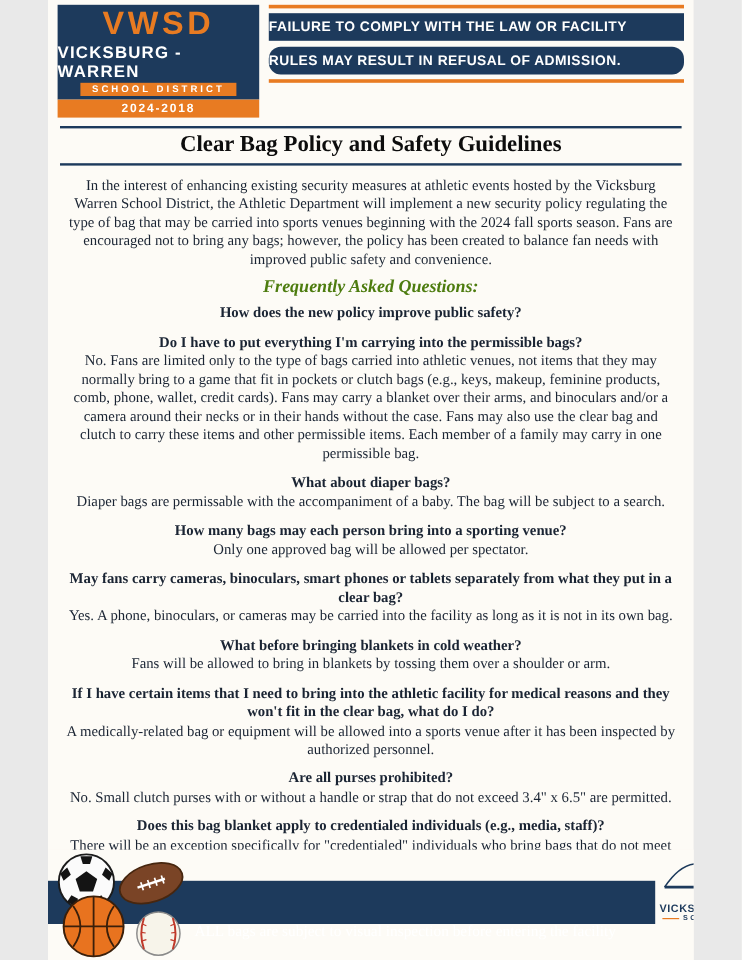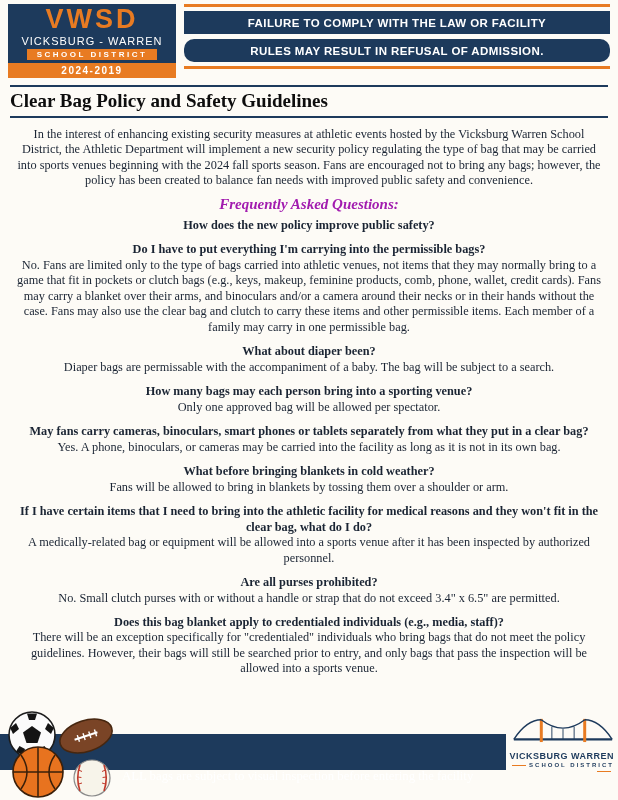--- a/index.html
+++ b/index.html
@@ -1,60 +1,60 @@
 <!DOCTYPE html>
 <html><head>
 <meta charset="utf-8">
 <style>
   html,body{margin:0;padding:0;background:#e9e9e9;}
   .page{
-    width:618px;height:800px;margin:0 auto;position:relative;overflow:hidden;
+    width:538px;height:800px;margin:0 auto;position:relative;overflow:hidden;
     background:#fdfbf6;color:#1a2433;
     font-family:"Liberation Serif", serif;
   }
   
   .header{display:flex;gap:8px;padding:4px 8px 0 8px;align-items:stretch;}
   .logo{width:168px;display:flex;flex-direction:column;flex-shrink:0;}
   .logo-main{background:#1d3a5c;flex:1;display:flex;flex-direction:column;align-items:center;justify-content:center;padding:2px 0 3px;}
   .logo-acronym{
     font-family:"Liberation Sans", sans-serif;font-weight:bold;font-size:27px;line-height:1;
     color:#e87b22;letter-spacing:3px;
   }
-  .logo-line1{font-family:"Liberation Sans", sans-serif;font-weight:normal;font-size:11px;color:#fff;letter-spacing:1px;margin-top:2px;}
+  .logo-line1{font-family:"Liberation Sans", sans-serif;font-weight:bold;font-size:14px;color:#fff;letter-spacing:1px;margin-top:2px;}
   .logo-line2{
     font-family:"Liberation Sans", sans-serif;font-weight:bold;font-size:8px;color:#fff;letter-spacing:2.5px;
     background:#e87b22;padding:1px 10px;margin-top:2px;
   }
   .logo-years{
     background:#e87b22;color:#fff;text-align:center;font-family:"Liberation Sans", sans-serif;
     font-weight:bold;font-size:10px;letter-spacing:1.5px;padding:2px 0;
   }
   .banner{flex:1;display:flex;flex-direction:column;}
   .banner-rule{height:3px;background:#e87b22;}
   .banner-bar{
-    background:#1d3a5c;color:#fff;text-align:center;
+    background:#1d3a5c;color:#fff;
     font-family:"Liberation Sans", sans-serif;font-weight:bold;font-size:11.5px;letter-spacing:0.4px;
     padding:6px 0 5px;margin:4px 0;
   }
   .banner-bar.second{margin-top:1px;border-radius:10px;}
   
   .title-wrap{
     margin:7px 10px 0 10px;
     border-top:2.5px solid #1d3a5c;border-bottom:2.5px solid #1d3a5c;
     padding:3px 0 4px;
   }
   .title{
-    margin:0;text-align:left;font-size:19px;font-weight:bold;color:#0d0d0d;
+    margin:0;text-align:center;font-size:19px;font-weight:bold;color:#0d0d0d;
     font-family:"Liberation Serif", serif;
   }
   
   .body{padding:9px 14px 0 14px;font-size:12.3px;line-height:1.26;text-align:center;}
   .intro{margin:0 0 6px 0;}
   .faq-title{
-    color:#a21caf;font-weight:bold;font-style:italic;font-size:15px;margin:6px 0 4px 0;
+    color:#4d7c0f;font-weight:bold;font-style:italic;font-size:15px;margin:6px 0 4px 0;
   }
   .faq{margin-bottom:9px;}
   .faq .q{font-weight:bold;}
   .faq .a{}
   
   .footer{position:absolute;left:0;bottom:0;width:618px;height:92px;background:#fdfbf6;}
   .footer-bar{
     position:absolute;left:0;top:26px;width:506px;height:36px;background:#1d3a5c;
     display:flex;align-items:center;box-sizing:border-box;padding-left:122px;
   }
@@ -74,21 +74,21 @@
 
 <div class="page">
 
   <div class="header">
     <div class="logo">
       <div class="logo-main">
         <div class="logo-acronym">VWSD</div>
         <div class="logo-line1">VICKSBURG - WARREN</div>
         <div class="logo-line2">SCHOOL DISTRICT</div>
       </div>
-      <div class="logo-years">2024-2019</div>
+      <div class="logo-years">2024-2018</div>
     </div>
     <div class="banner">
       <div class="banner-rule"></div>
       <div class="banner-bar">FAILURE TO COMPLY WITH THE LAW OR FACILITY</div>
       <div class="banner-bar second">RULES MAY RESULT IN REFUSAL OF ADMISSION.</div>
       <div class="banner-rule"></div>
     </div>
   </div>
 
   <div class="title-wrap">
@@ -100,21 +100,21 @@
     <div class="faq-title">Frequently Asked Questions:</div>
 
     <div class="faq">
       <div class="q">How does the new policy improve public safety?</div>
     </div>
     <div class="faq">
       <div class="q">Do I have to put everything I'm carrying into the permissible bags?</div>
       <div class="a">No. Fans are limited only to the type of bags carried into athletic venues, not items that they may normally bring to a game that fit in pockets or clutch bags (e.g., keys, makeup, feminine products, comb, phone, wallet, credit cards). Fans may carry a blanket over their arms, and binoculars and/or a camera around their necks or in their hands without the case. Fans may also use the clear bag and clutch to carry these items and other permissible items. Each member of a family may carry in one permissible bag.</div>
     </div>
     <div class="faq">
-      <div class="q">What about diaper been?</div>
+      <div class="q">What about diaper bags?</div>
       <div class="a">Diaper bags are permissable with the accompaniment of a baby. The bag will be subject to a search.</div>
     </div>
     <div class="faq">
       <div class="q">How many bags may each person bring into a sporting venue?</div>
       <div class="a">Only one approved bag will be allowed per spectator.</div>
     </div>
     <div class="faq">
       <div class="q">May fans carry cameras, binoculars, smart phones or tablets separately from what they put in a clear bag?</div>
       <div class="a">Yes. A phone, binoculars, or cameras may be carried into the facility as long as it is not in its own bag.</div>
     </div>

